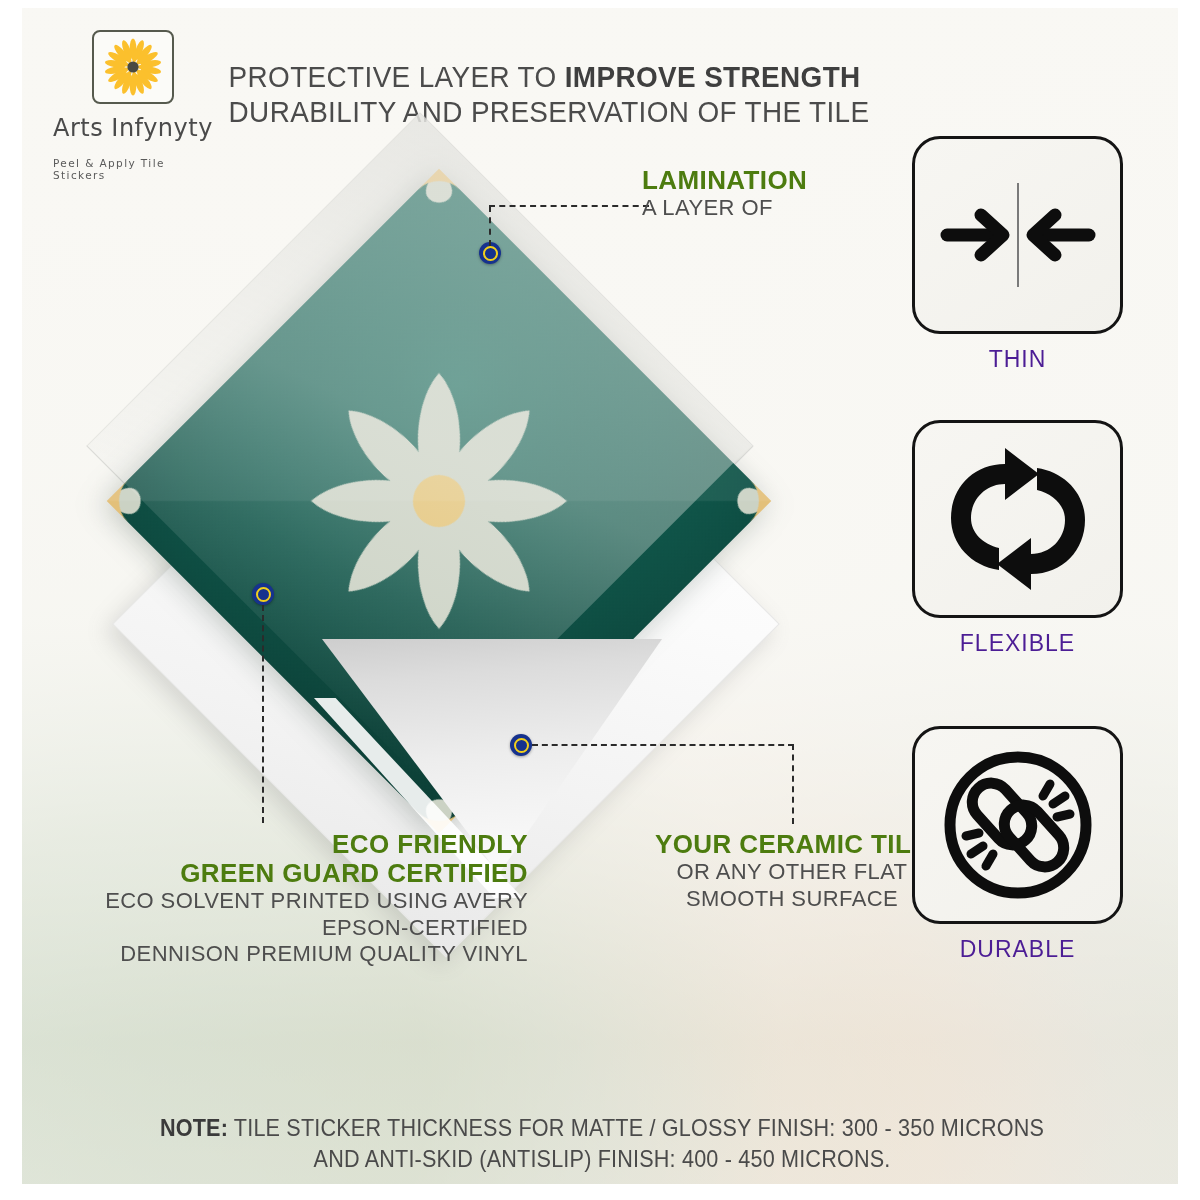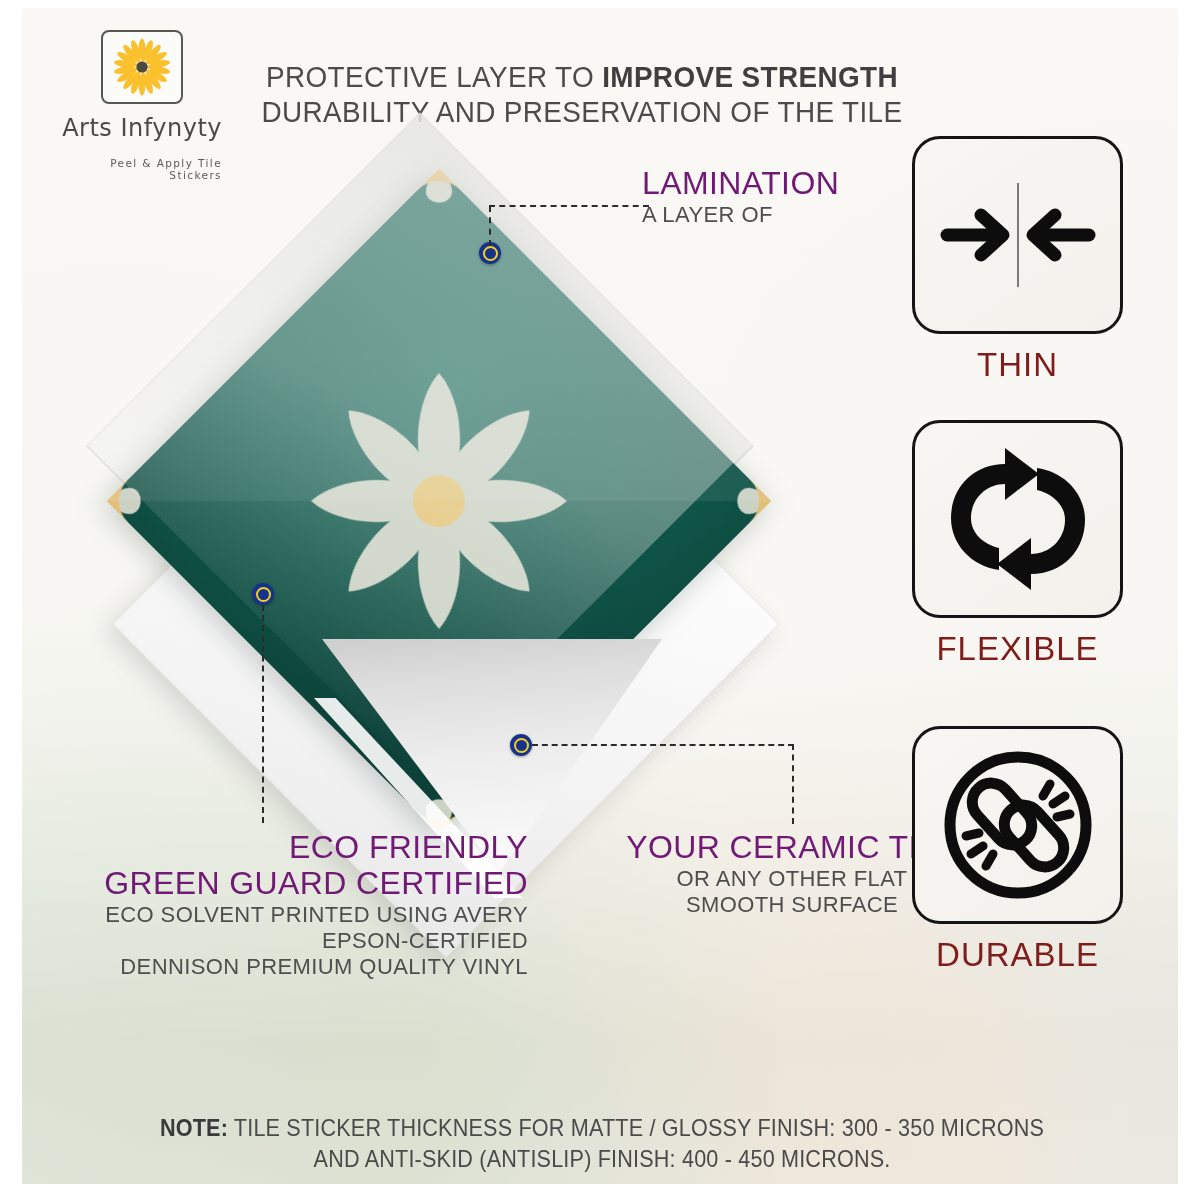--- a/index.html
+++ b/index.html
@@ -32,38 +32,38 @@
       radial-gradient(circle at 96% 44%, rgba(205,210,200,.35) 0 16%, rgba(205,210,200,0) 40%),
       linear-gradient(180deg,#f7f6f1 0%,#f6f5f0 55%,#eef0ea 78%,#eceee8 100%);
     filter:blur(0px);
   }
   .bg-veil{
     position:absolute;inset:0;
     background:linear-gradient(180deg,rgba(249,248,244,.97) 0%,rgba(249,248,244,.95) 52%,rgba(249,248,244,.72) 74%,rgba(249,248,244,.55) 88%,rgba(249,248,244,.6) 100%);
   }
 
   
-  .logo{position:absolute;left:40px;top:22px;width:160px;text-align:right;}
+  .logo{position:absolute;left:31px;top:22px;width:160px;text-align:left;}
   .logo-frame{
     width:78px;height:70px;margin:0 auto;
     border:2px solid #565a4e;border-radius:8px;
     background:#fbfbf8;position:relative;
   }
   .logo-name{
     margin-top:10px;font-size:24px;color:#4a4a4a;letter-spacing:.5px;
     font-family:"DejaVu Sans", sans-serif;font-weight:400;
   }
   .logo-tag{
     margin-top:15px;font-size:10.5px;color:#5a5a5a;letter-spacing:1.4px;
     font-family:"DejaVu Sans", sans-serif;
   }
 
   
   .headline{
-    position:absolute;left:180px;top:52px;width:760px;text-align:center;
+    position:absolute;left:180px;top:52px;width:760px;
     color:#4b4b4b;line-height:1.16;
   }
   .headline .l{display:block;font-size:30px;letter-spacing:.4px;
     font-family:"Liberation Sans Narrow","Liberation Sans",sans-serif;
     transform:scaleX(.93);transform-origin:center;}
   .headline b{font-weight:700;color:#3f3f3f;}
 
   
   .stack{position:absolute;left:70px;top:130px;width:840px;height:790px;}
   .layer{position:absolute;}
@@ -120,35 +120,35 @@
   .marker::after{
     content:"";width:11px;height:11px;border-radius:50%;
     border:2.5px solid #f2cf1c;background:#16328e;
   }
   .lead{position:absolute;}
   .lead-h{border-top:2px dashed #2b2b2b;height:0;}
   .lead-v{border-left:2px dashed #2b2b2b;width:0;}
 
   
   .callout{position:absolute;color:#4b4b4b;}
-  .callout .big{font-size:32px;font-weight:400;color:#701a75;letter-spacing:.4px;line-height:1.12;
+  .callout .big{font-size:26px;font-weight:700;color:#4d7c0f;letter-spacing:.4px;line-height:1.12;
     font-family:"Liberation Sans",sans-serif;}
   .callout .sub{font-size:22px;font-weight:400;color:#4e4e4e;letter-spacing:.4px;line-height:1.2;
     font-family:"Liberation Sans",sans-serif;}
 
   
   .feature{position:absolute;width:215px;text-align:center;}
   .feat-box{
     width:205px;height:192px;margin:0 auto;
     border:3px solid #141414;border-radius:28px;
     background:linear-gradient(145deg,#f7f6f2 0%,#f2f1ec 100%);
     display:flex;align-items:center;justify-content:center;
   }
   .feat-label{
-    margin-top:12px;font-size:33px;color:#7f1d1d;letter-spacing:1px;
+    margin-top:12px;font-size:23px;color:#4c1d95;letter-spacing:1px;
     font-family:"Liberation Sans",sans-serif;
   }
 
   
   .note{
     position:absolute;left:60px;top:1068px;width:1040px;text-align:center;
     color:#4a4a4a;line-height:1.3;margin-top:36px;
   }
   .note .nl{display:block;font-size:24px;letter-spacing:.2px;
     font-family:"Liberation Sans Narrow","Liberation Sans",sans-serif;

